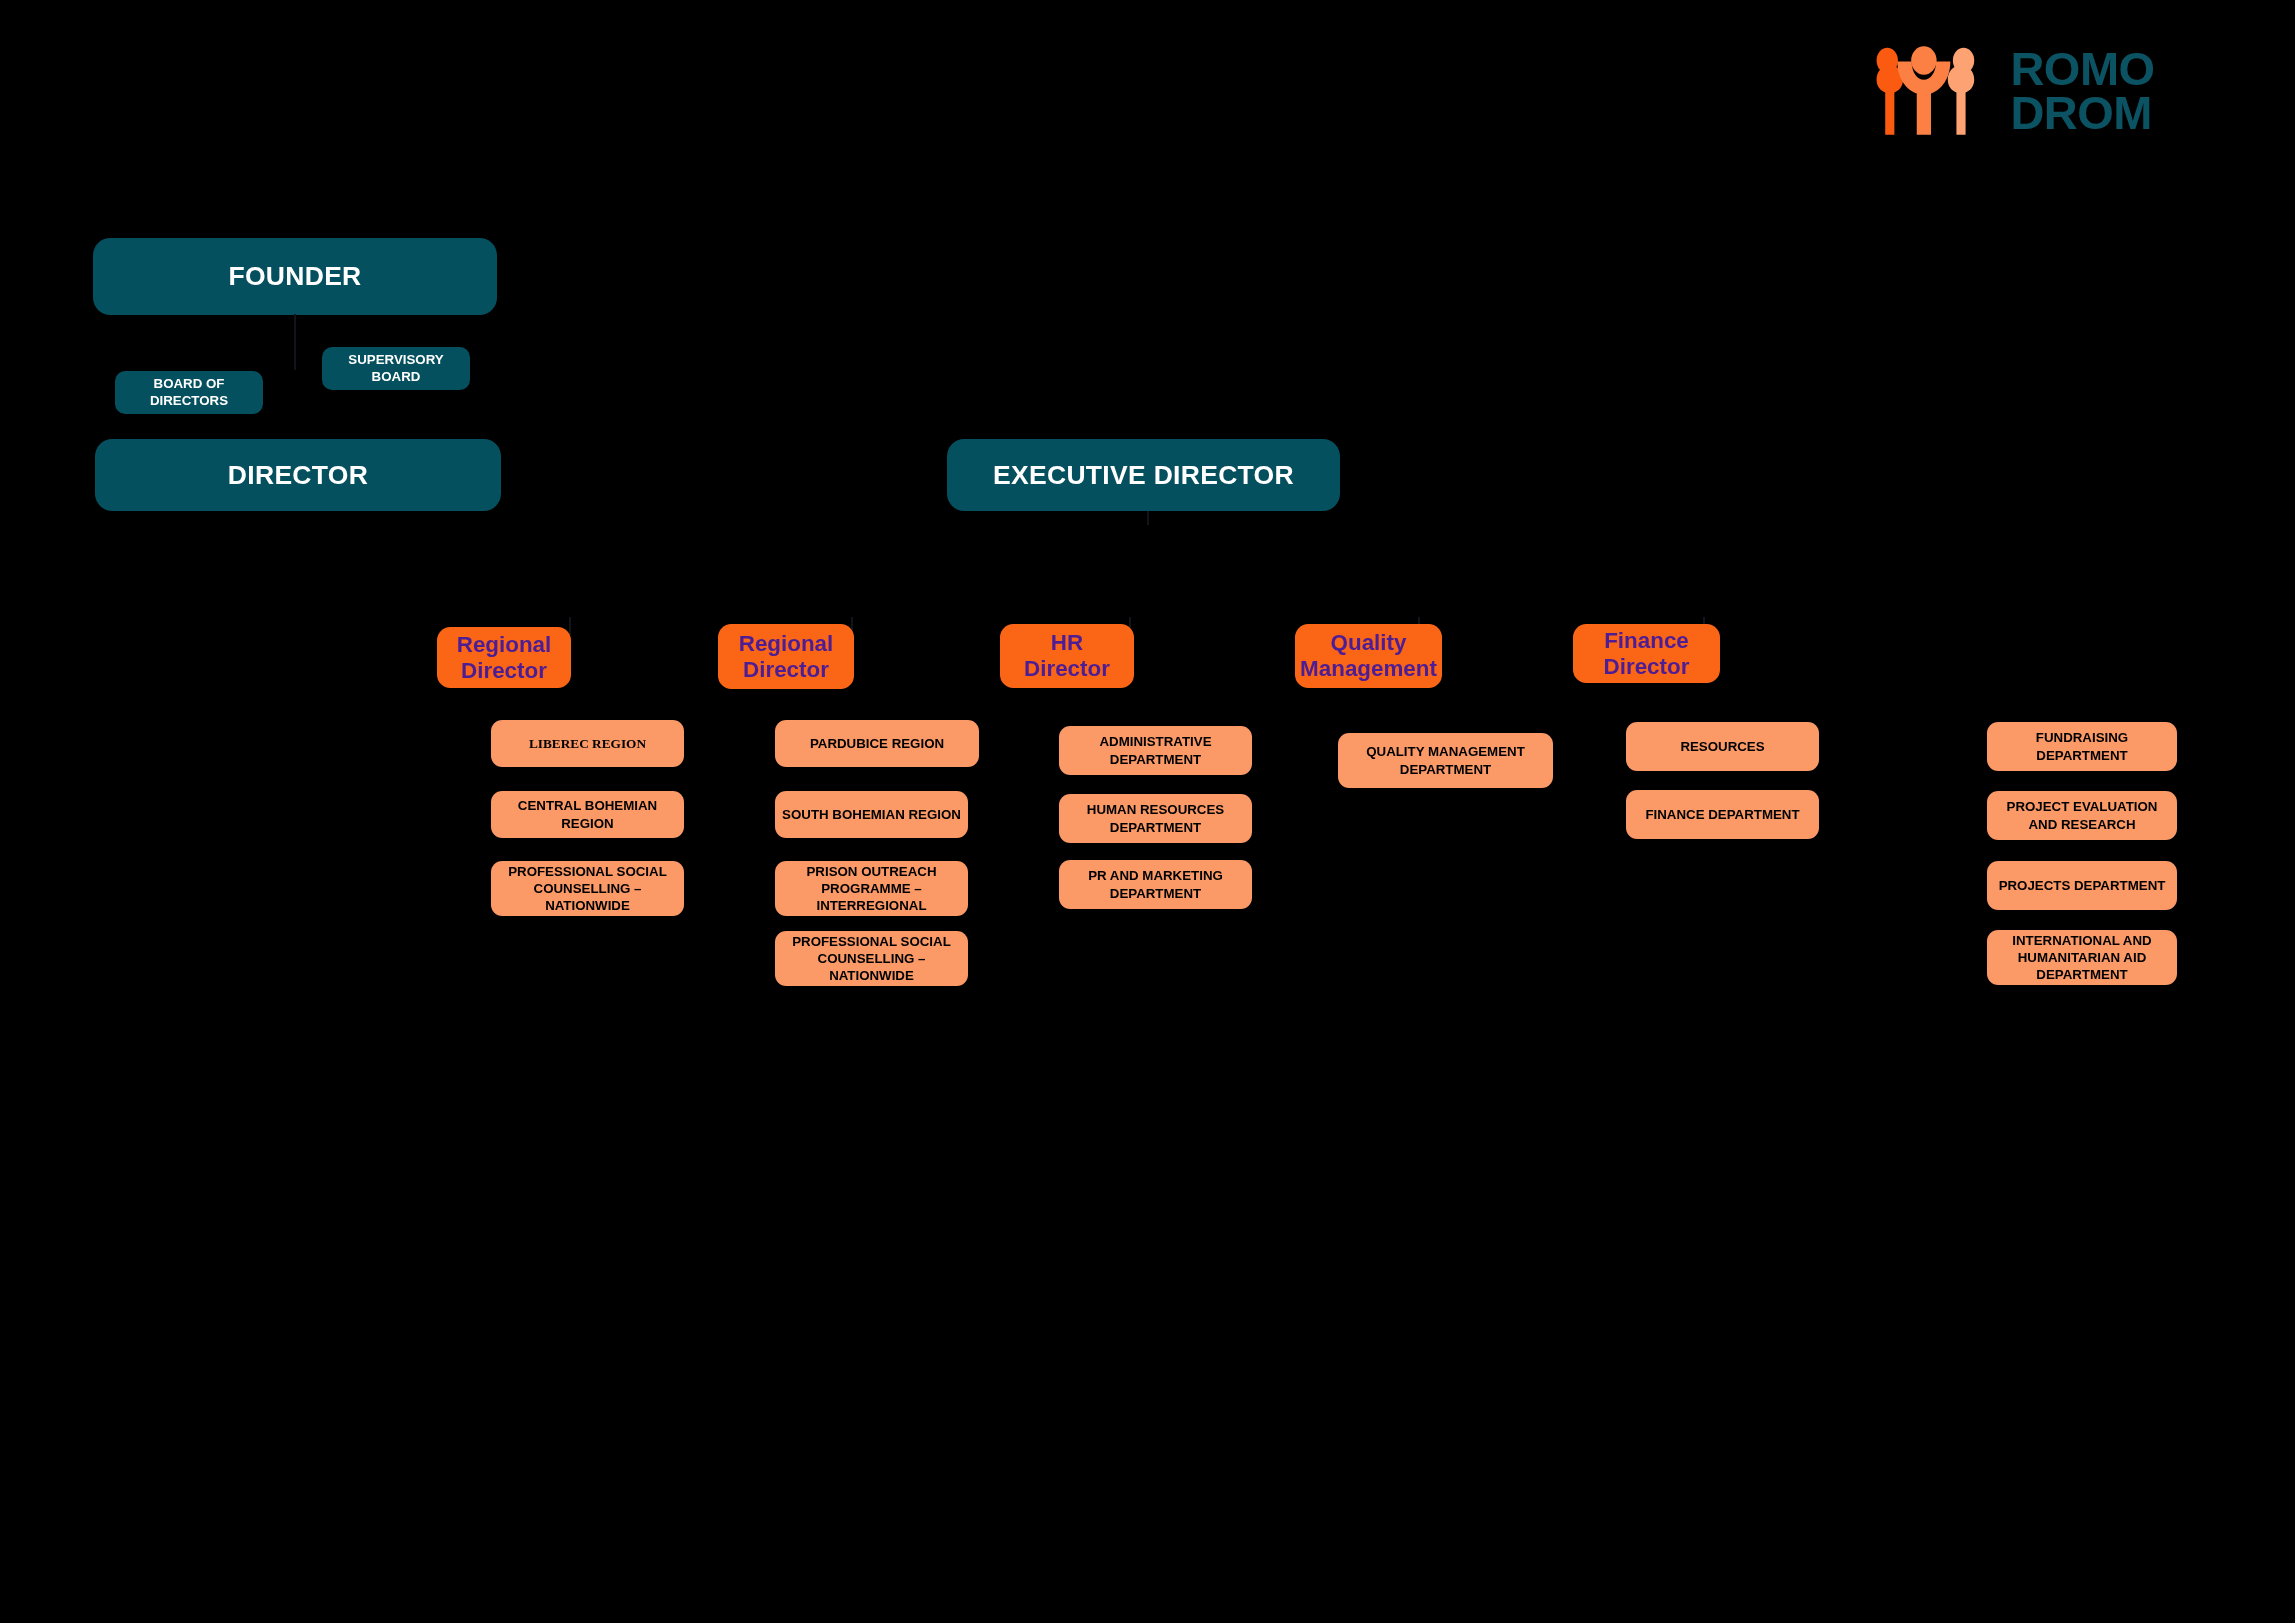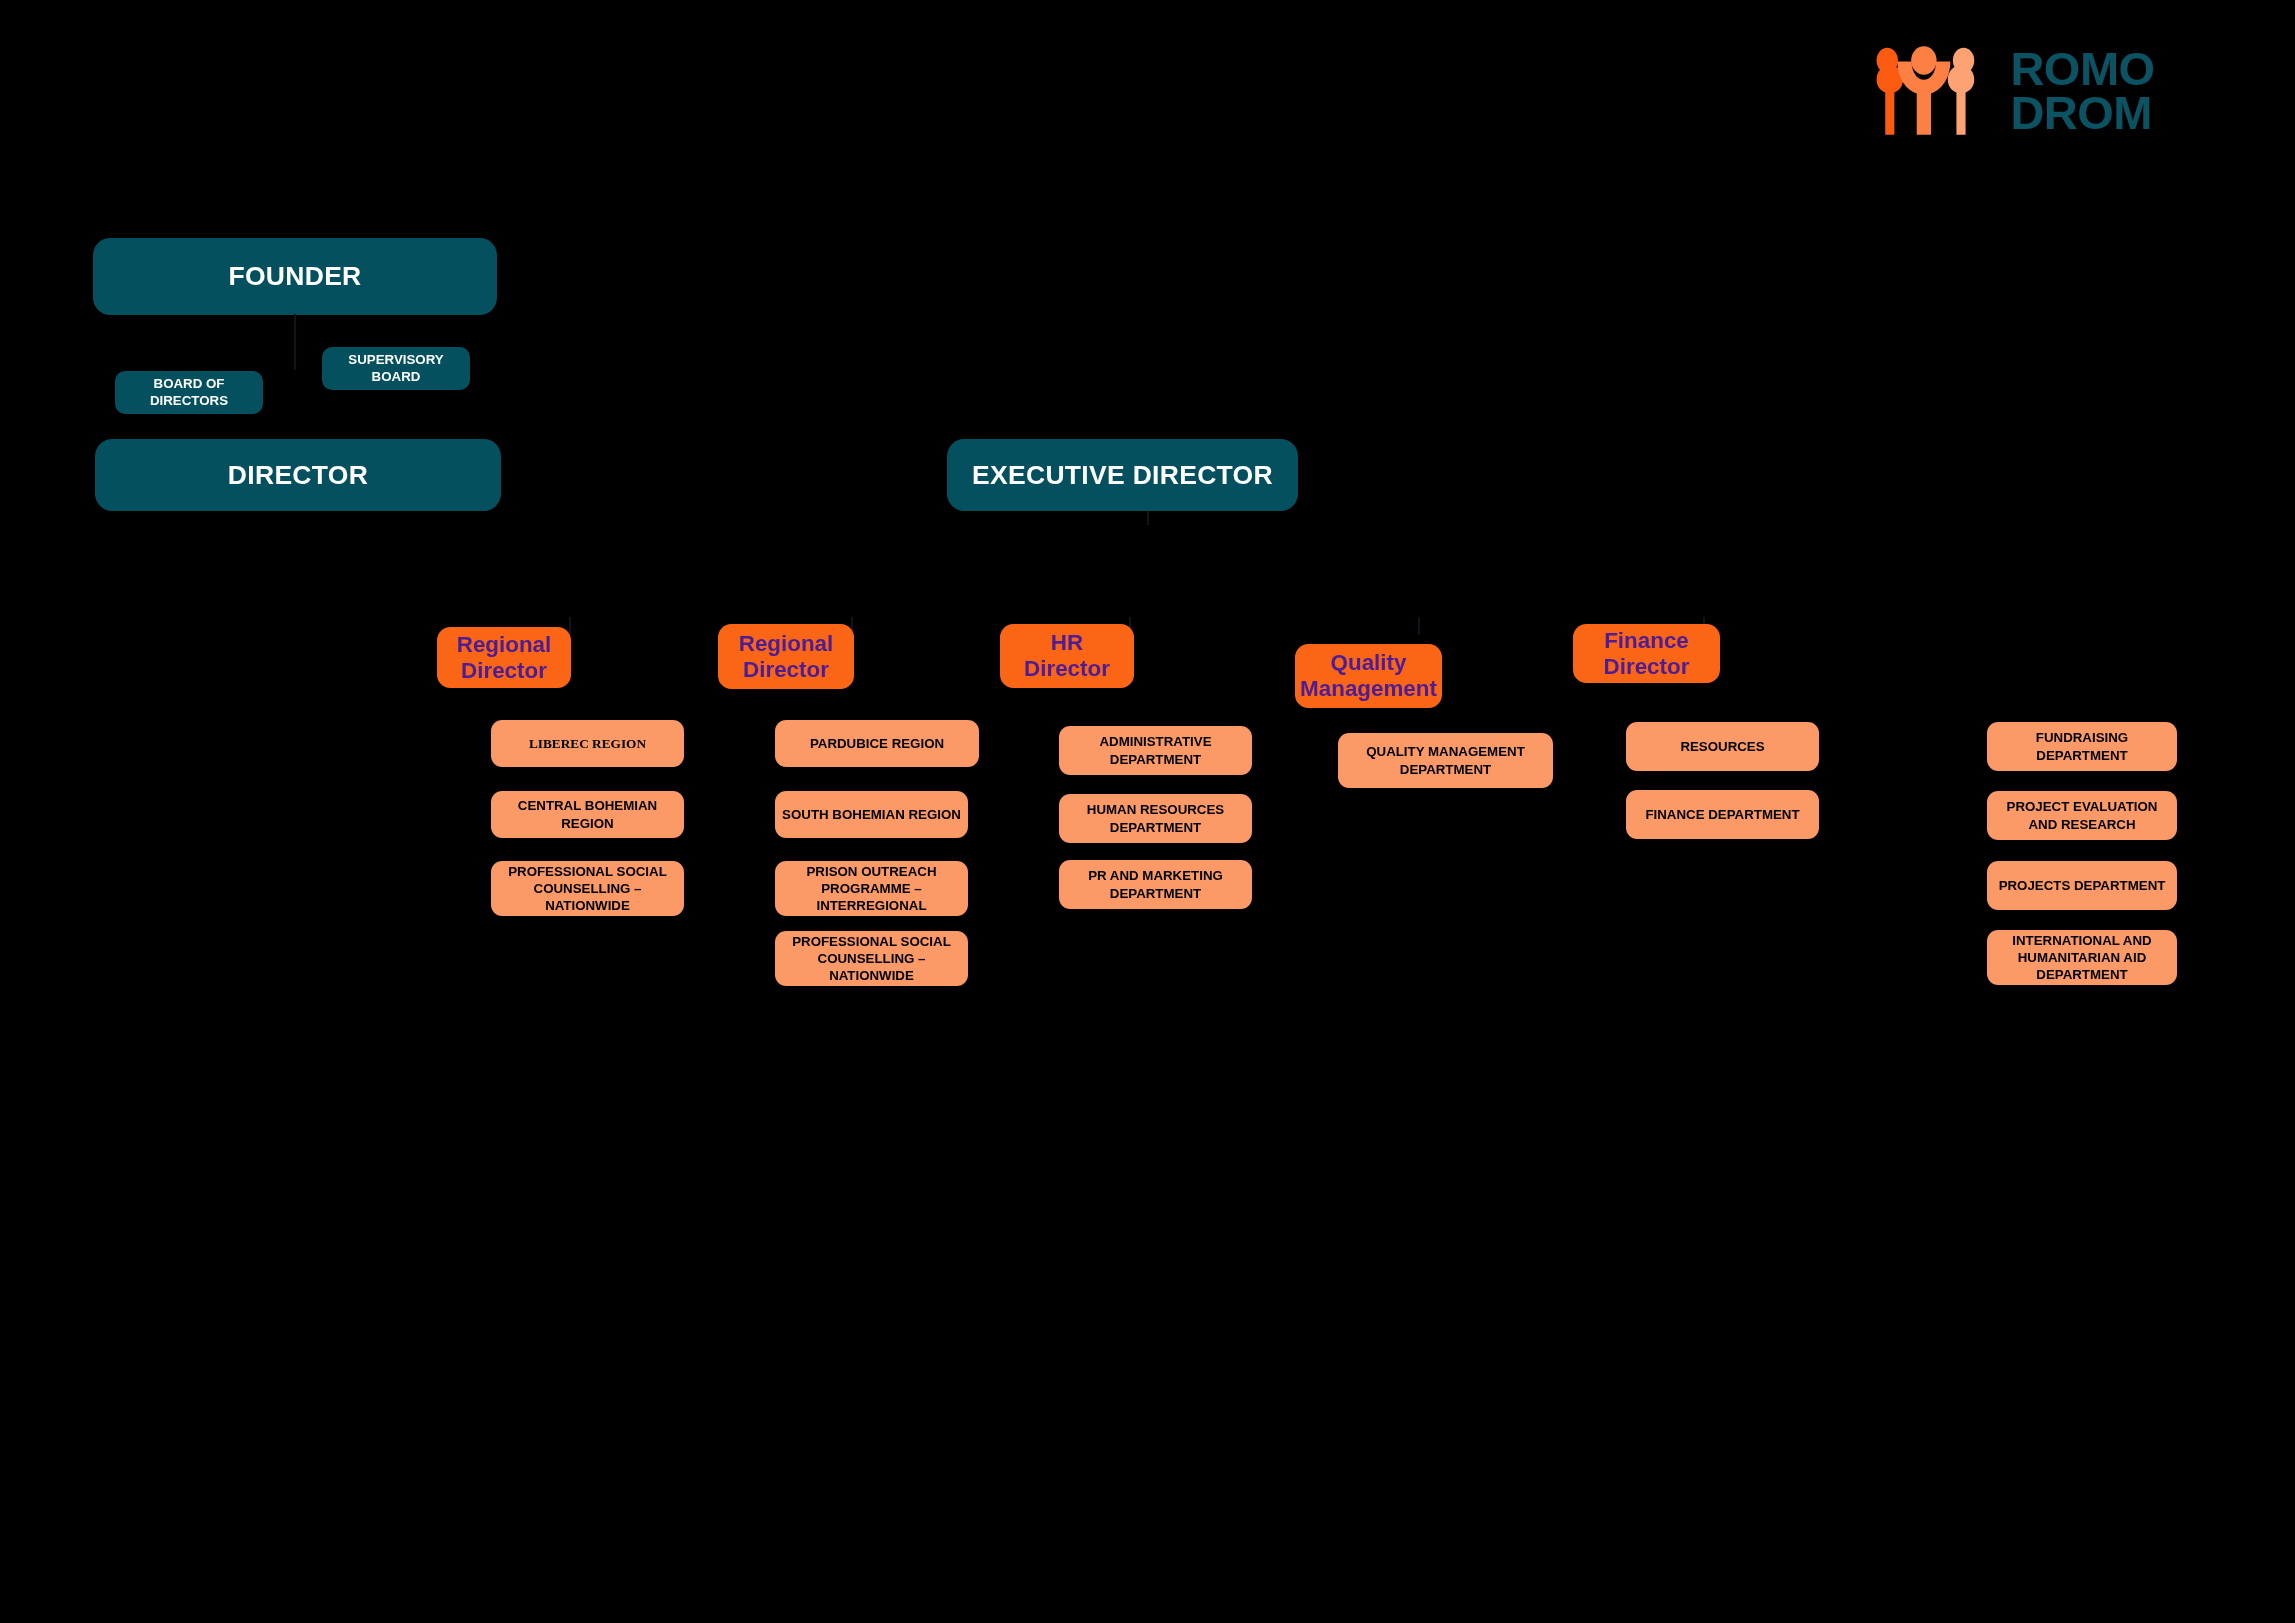--- a/index.html
+++ b/index.html
@@ -119,21 +119,21 @@
   </div>
 
   <div class="node teal teal-small" style="left:322px;top:347px;width:148px;height:43px;">
     <span>SUPERVISORY BOARD</span>
   </div>
 
   <div class="node teal teal-big" style="left:95px;top:439px;width:406px;height:72px;">
     <span>DIRECTOR</span>
   </div>
 
-  <div class="node teal teal-big" style="left:947px;top:439px;width:351px;height:72px;">
+  <div class="node teal teal-big" style="left:947px;top:439px;width:393px;height:72px;">
     <span>EXECUTIVE DIRECTOR</span>
   </div>
 
   <div class="stub" style="left:1147px;top:511px;height:14.3px;"></div>
 
   <div class="stub" style="left:569px;top:617px;height:18.4px;"></div>
   <div class="node orange" style="left:437px;top:627px;width:134px;height:61px;">
     <span>Regional Director</span>
   </div>
   <div class="node peach" style="left:491px;top:720px;width:193px;height:47px;font-family:Liberation Serif, serif;">
@@ -171,21 +171,21 @@
     <span>ADMINISTRATIVE DEPARTMENT</span>
   </div>
   <div class="node peach" style="left:1059px;top:794px;width:193px;height:49px;">
     <span>HUMAN RESOURCES DEPARTMENT</span>
   </div>
   <div class="node peach" style="left:1059px;top:860px;width:193px;height:49px;">
     <span>PR AND MARKETING DEPARTMENT</span>
   </div>
 
   <div class="stub" style="left:1418px;top:617px;height:18.4px;"></div>
-  <div class="node orange" style="left:1295px;top:624px;width:147px;height:64px;margin-top:20px;">
+  <div class="node orange" style="left:1295px;top:624px;width:147px;height:64px;">
     <span>Quality Management</span>
   </div>
   <div class="node peach" style="left:1338px;top:725px;width:215px;height:55px;margin-top:8px;">
     <span>QUALITY MANAGEMENT DEPARTMENT</span>
   </div>
 
   <div class="stub" style="left:1703px;top:617px;height:18.4px;"></div>
   <div class="node orange" style="left:1573px;top:624px;width:147px;height:59px;">
     <span>Finance Director</span>
   </div>

